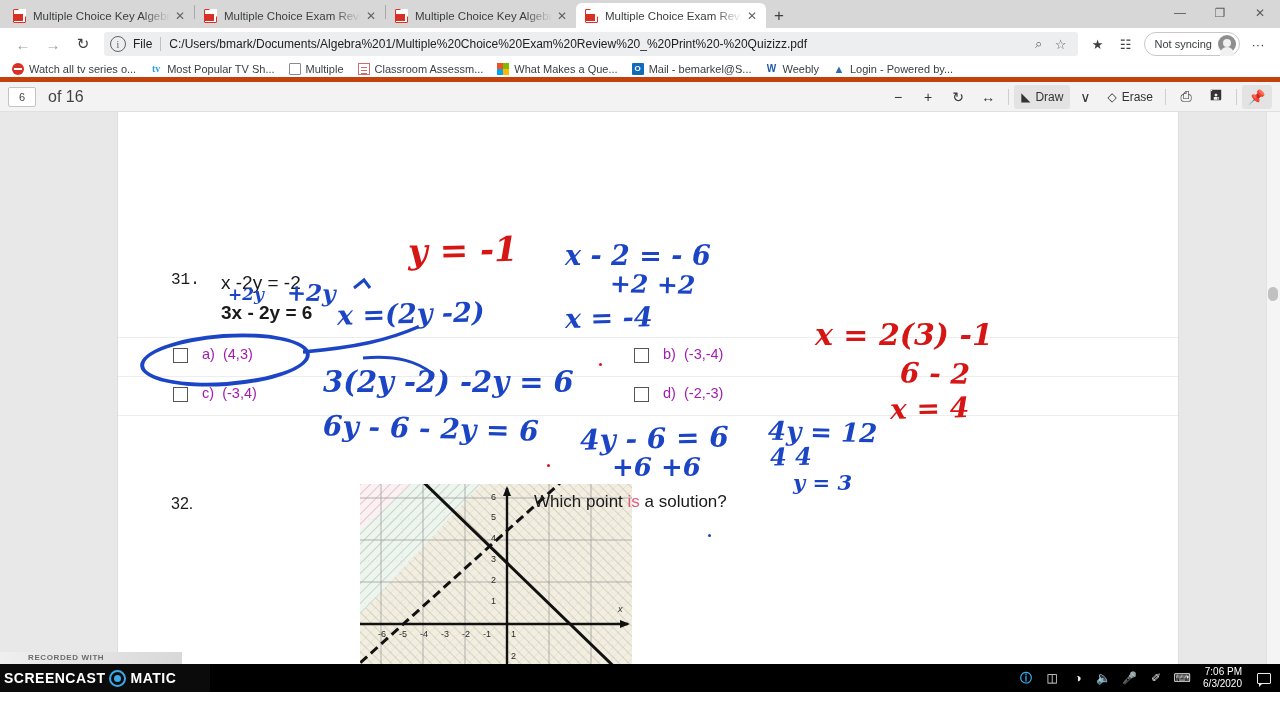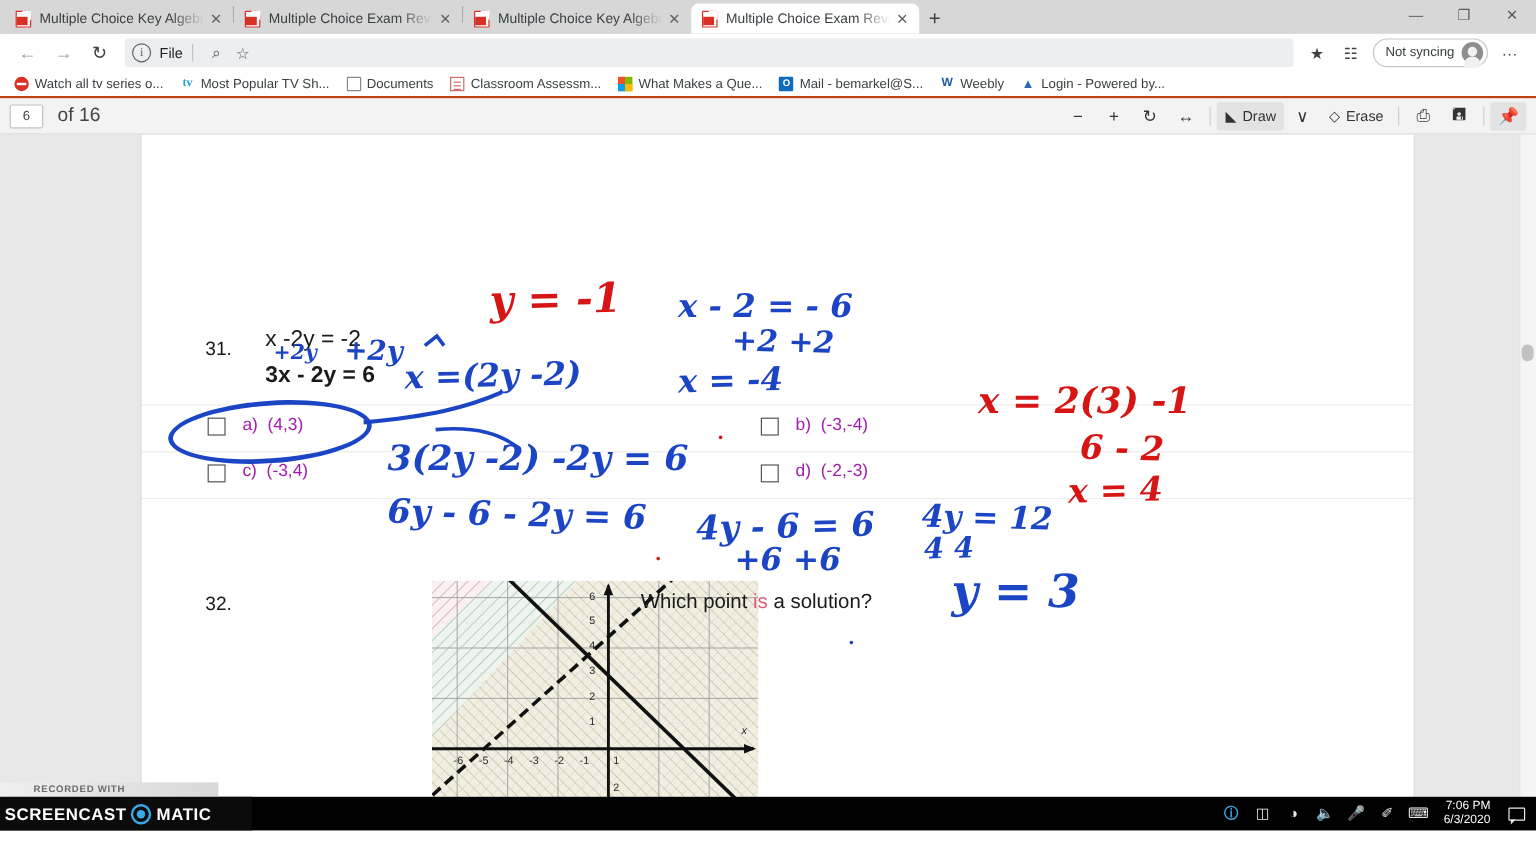--- a/index.html
+++ b/index.html
@@ -83,21 +83,21 @@
   }
   .syncpill .lbl { font-size:11px; color:#3c4043; white-space:nowrap;}
   .avatar { width:18px;height:18px;border-radius:50%;background:#8e8e8e;position:relative;}
   .avatar::before{content:"";position:absolute;left:5px;top:3.5px;width:8px;height:8px;
                   border-radius:50%;background:#f1f1f1;}
   .avatar::after{content:"";position:absolute;left:2px;top:12px;width:14px;height:9px;
                  border-radius:7px 7px 0 0;background:#f1f1f1;}
 
   
   .bmrow { height:22px; background:#ffffff; display:flex; align-items:center;
-           padding:0 6px; gap:2px; border-bottom:2px solid #c2410c;}
+           padding:0 6px; gap:2px; border-bottom:5px solid #c2410c;}
   .bm { display:flex;align-items:center;gap:5px;padding:2px 6px;border-radius:3px;
         font-size:11px;color:#3c4043;white-space:nowrap;}
   .bmico { width:12px;height:12px;flex:0 0 12px;position:relative;}
   .ic-block{border-radius:50%;background:#d93025;}
   .ic-block::after{content:"";position:absolute;left:2px;top:5px;width:8px;height:2px;background:#fff;}
   .ic-tv{color:#2d9ee0;font-size:10px;font-weight:bold;font-family:"Liberation Serif",serif;line-height:12px;text-align:center;}
   .ic-doc{border:1px solid #8a8a8a;border-radius:1px;background:#fff;}
   .ic-list{border:1px solid #d06b6b;background:#fff;}
   .ic-list::after{content:"";position:absolute;left:2px;top:3px;right:2px;height:1px;
      background:#d06b6b;box-shadow:0 3px 0 #d06b6b,0 6px 0 #d06b6b;}
@@ -232,20 +232,21 @@
 
   <div class="addrrow">
     <div class="navbtn">←</div>
     <div class="navbtn">→</div>
     <div class="navbtn enabled">↻</div>
 
     <div class="omnibox">
       <span class="omni-info">i</span>
       <span class="omni-file">File</span>
       <span class="omni-bar"></span>
+      <span class="omni-url">C:/Users/bmark/Documents/Algebra%201/Multiple%20Choice%20Exam%20Review%20_%20Print%20-%20Quizizz.pdf</span>
       <span class="omni-icon">⌕</span>
       <span class="omni-icon">☆</span>
     </div>
 
     <div class="toolicon">★</div>
     <div class="toolicon">☷</div>
     <div class="syncpill">
       <span class="lbl">Not syncing</span>
       <span class="avatar"></span>
     </div>
@@ -256,21 +257,21 @@
     <div class="bm">
       <span class="bmico ic-block"></span>
       <span>Watch all tv series o...</span>
       </div>
     <div class="bm">
       <span class="bmico ic-tv">tv</span>
       <span>Most Popular TV Sh...</span>
       </div>
     <div class="bm">
       <span class="bmico ic-doc"></span>
-      <span>Documents</span>
+      <span>Multiple</span>
       </div>
     <div class="bm">
       <span class="bmico ic-list"></span>
       <span>Classroom Assessm...</span>
       </div>
     <div class="bm">
       <span class="bmico ic-ms"></span>
       <span>What Makes a Que...</span>
       </div>
     <div class="bm">
@@ -309,21 +310,21 @@
     <div class="pbtn">⎙</div>
     <div class="pbtn">🖪</div>
     <div class="vsep"></div>
     <div class="pbtn on">📌</div>
   </div>
 
   <div class="viewer">
     <div class="page">
       <div class="pg">
 
-        <div class="qnum" style="left:53px;top:171px;">31.</div>
+        <div class="qnum" style="left:53px;top:159px;font-family:Liberation Mono, monospace;">31.</div>
         <div class="qtext" style="left:103px;top:160px;">x -2y = -2</div>
         <div class="qtext" style="left:103px;top:190px;font-weight:bold;">3x - 2y = 6</div>
 
         <div class="hline" style="top:225px;"></div>
         <div class="hline" style="top:264px;"></div>
         <div class="hline" style="top:303px;"></div>
 
         <div class="chk" style="left:55px;top:236px;"></div>
         <div class="opt" style="left:84px;top:234px;">
           <span>a)</span>&nbsp;
@@ -469,21 +470,21 @@
             <div class="hw" style="left: 447px; top: 190px; font-size: 27px; color: rgb(27, 69, 196); transform: rotate(-1.4deg);">x = -4</div>
             <div class="hw" style="left: 697px; top: 205px; font-size: 30px; color: rgb(214, 21, 21); transform: rotate(0deg);">x = 2(3) -1</div>
             <div class="hw" style="left: 782px; top: 245px; font-size: 28px; color: rgb(214, 21, 21); transform: rotate(1.4deg);">6 - 2</div>
             <div class="hw" style="left: 772px; top: 280px; font-size: 28px; color: rgb(214, 21, 21); transform: rotate(-1.4deg);">x = 4</div>
             <div class="hw" style="left: 205px; top: 253px; font-size: 29px; color: rgb(27, 69, 196); transform: rotate(0deg);">3(2y -2) -2y = 6</div>
             <div class="hw" style="left: 205px; top: 300px; font-size: 28px; color: rgb(27, 69, 196); transform: rotate(1.4deg);">6y - 6 - 2y = 6</div>
             <div class="hw" style="left: 462px; top: 310px; font-size: 28px; color: rgb(27, 69, 196); transform: rotate(-1.4deg);">4y - 6 = 6</div>
             <div class="hw" style="left: 494px; top: 340px; font-size: 26px; color: rgb(27, 69, 196); transform: rotate(0deg);">+6  +6</div>
             <div class="hw" style="left: 650px; top: 305px; font-size: 26px; color: rgb(27, 69, 196); transform: rotate(1.4deg);">4y = 12</div>
             <div class="hw" style="left: 652px; top: 330px; font-size: 24px; color: rgb(27, 69, 196); transform: rotate(-1.4deg);">4     4</div>
-            <div class="hw" style="left: 675px; top: 358px; font-size: 38px; color: rgb(27, 69, 196); transform: rotate(0deg);">y = 3</div>
+            <div class="hw" style="left: 675px; top: 358px; font-size: 21px; color: rgb(27, 69, 196); transform: rotate(0deg);">y = 3</div>
           </div>
         <div id="dot-host">
             <div class="dot" style="left: 481px; top: 251px; background: rgb(214, 21, 21);"></div>
             <div class="dot" style="left: 429px; top: 352px; background: rgb(214, 21, 21);"></div>
             <div class="dot" style="left: 590px; top: 422px; background: rgb(27, 69, 196);"></div>
           </div>
       </div>
     </div>
 
     <div class="vscroll">

